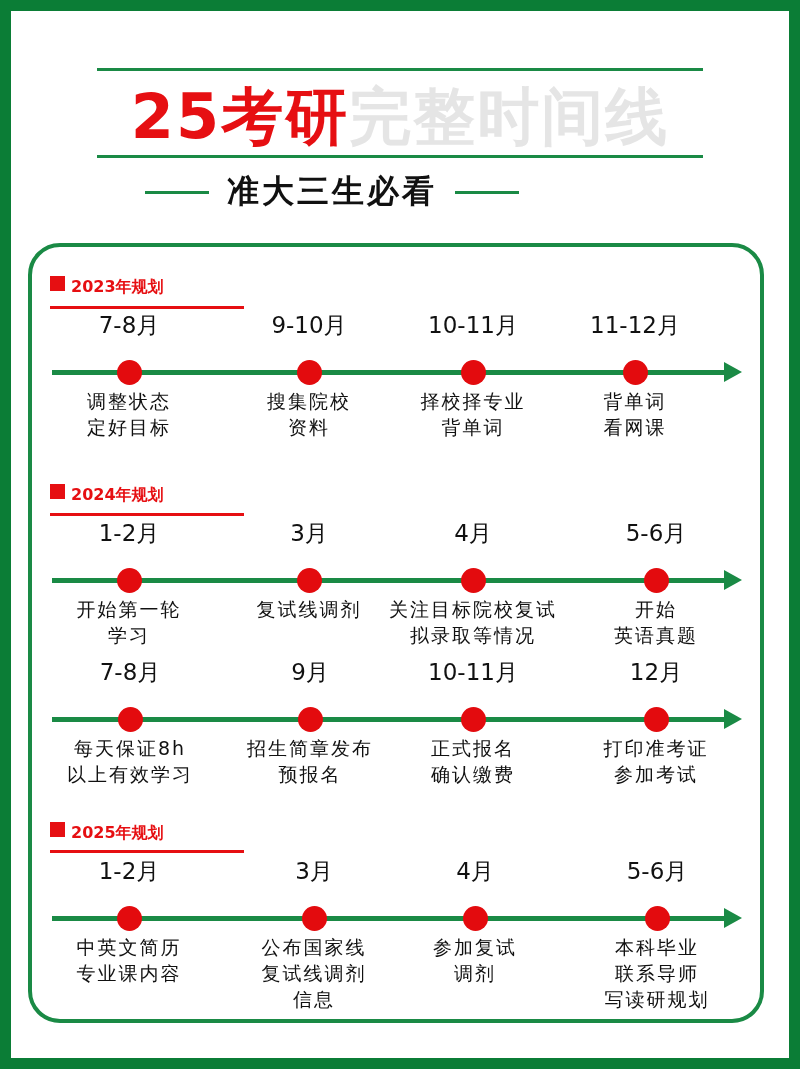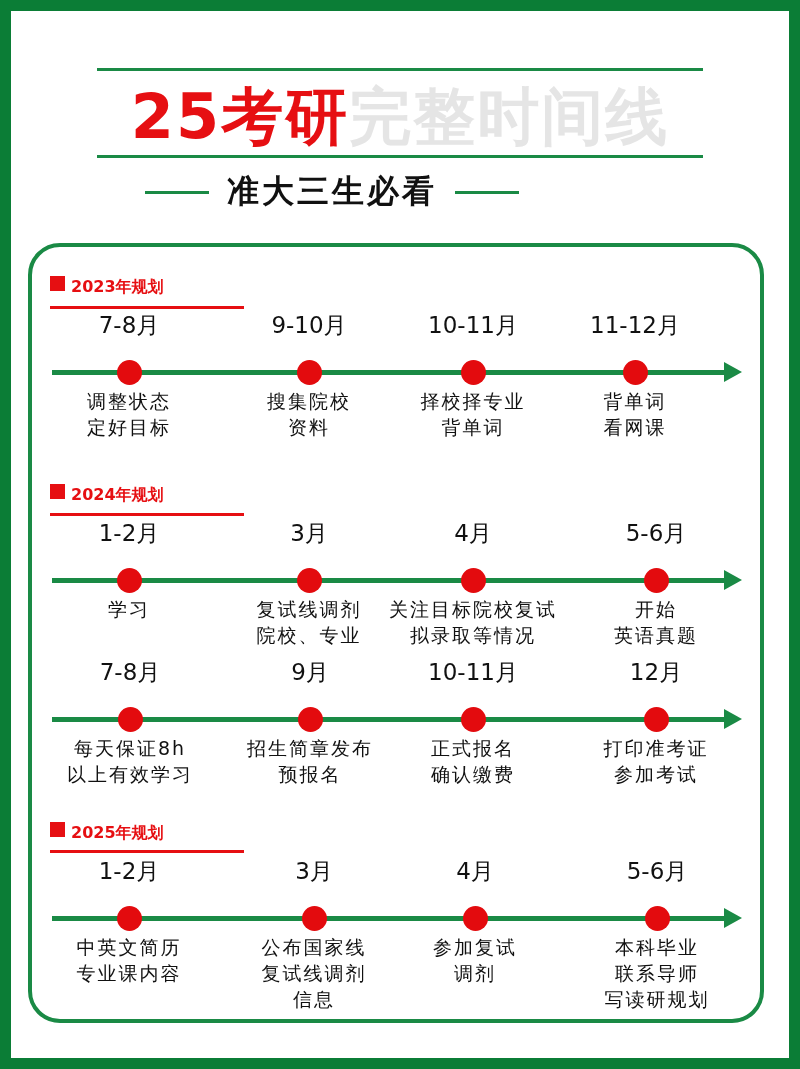--- a/index.html
+++ b/index.html
@@ -86,29 +86,29 @@
 <div class="sec-head" style="top:480px;"><span class="sq"></span><span>2024年规划</span></div>
 <div class="sec-line" style="top:513px;"></div>
 
 <div class="tl" style="top:546px;">
   <div class="axis"></div>
   <div class="arrow"></div>
   <div class="node" style="left:77px;">
       <div class="when">1-2月</div>
       <div class="dot"></div>
       <div class="desc">
+        <div>开始第一轮</div>
         <div>学习</div>
       </div>
     </div>
   <div class="node" style="left:257px;">
       <div class="when">3月</div>
       <div class="dot"></div>
       <div class="desc">
         <div>复试线调剂</div>
-        <div>院校、专业</div>
       </div>
     </div>
   <div class="node" style="left:421px;">
       <div class="when">4月</div>
       <div class="dot"></div>
       <div class="desc" style="left:-20px; width:220px;">
         <div>关注目标院校复试</div>
         <div>拟录取等情况</div>
       </div>
     </div>

